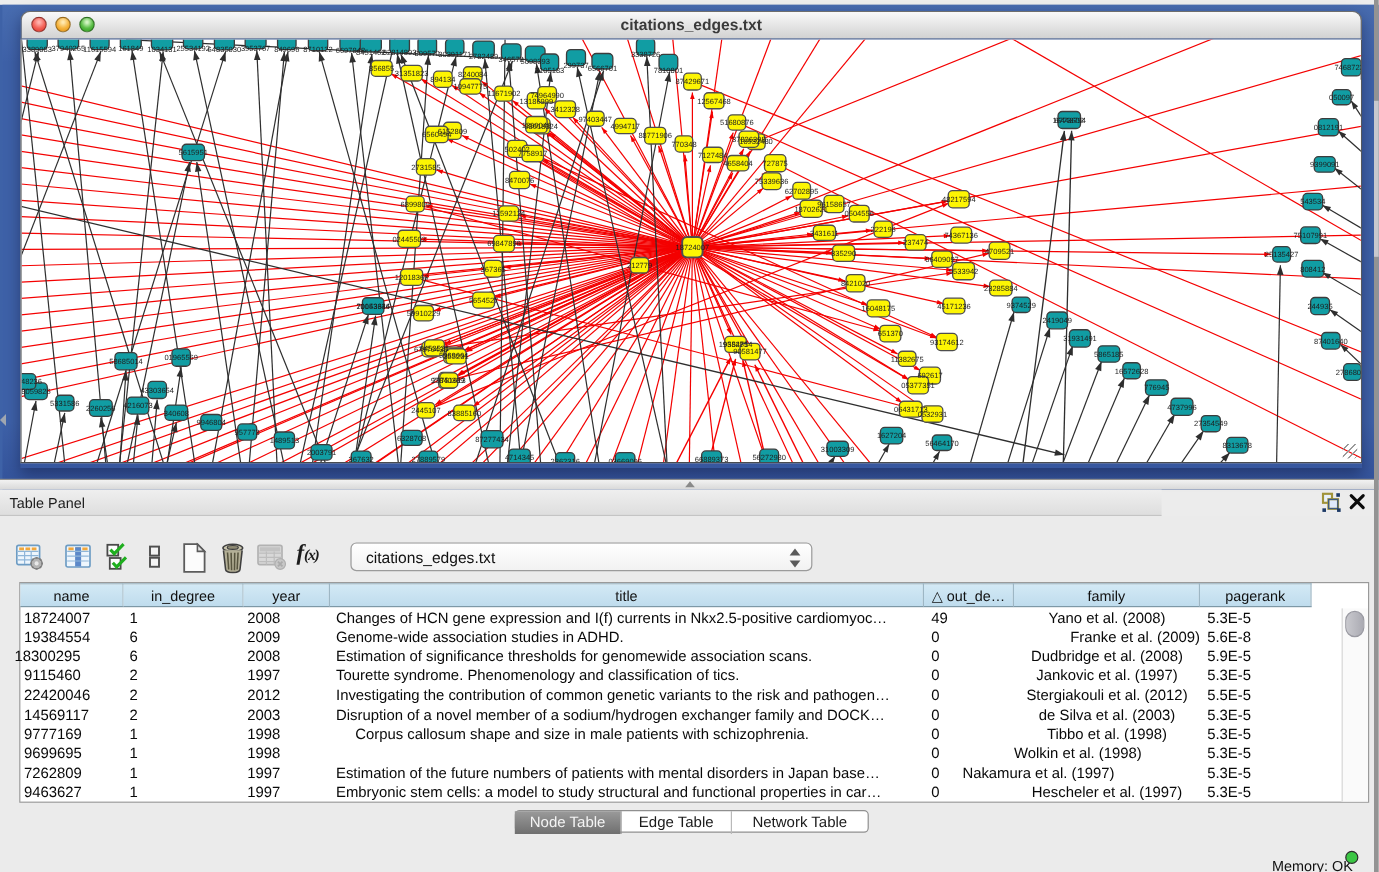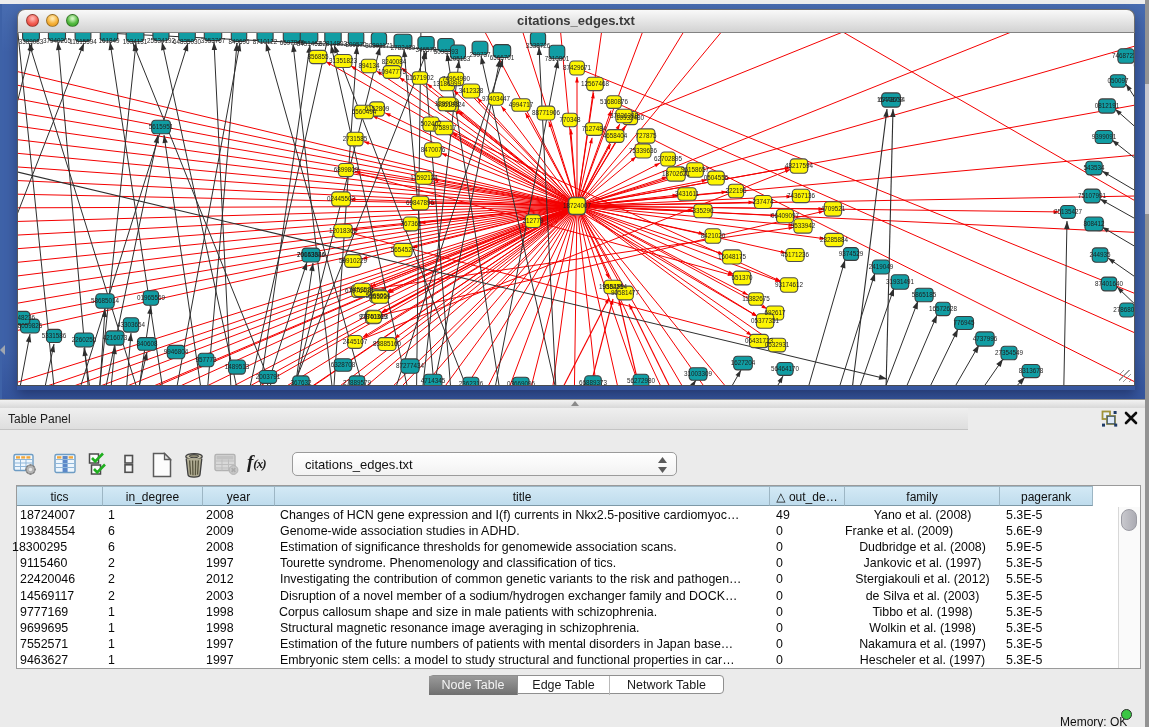--- a/index.html
+++ b/index.html
@@ -849,21 +849,21 @@
 <div class="abs" style="left:247px;top:451px;width:32px;height:24px;font-family:'Liberation Serif',serif;font-style:italic;font-weight:bold;font-size:19px;color:#1c1c1c;text-align:left">f<span style="font-size:13px;letter-spacing:-1px">(x)</span></div>
 <div class="abs" id="dropdown">
     <div class="t">citations_edges.txt</div>
  <svg style="position:absolute;right:8px;top:3px" width="11" height="18" viewBox="0 0 11 18">
   <polygon points="5.5,1 10,7 1,7" fill="#5a5a5a"></polygon>
       <polygon points="5.5,17 10,11 1,11" fill="#5a5a5a"></polygon>
  </svg>
 </div>
 
 <div class="abs" id="tbl"></div>
-<div class="hcell" style="left:17px;width:86px">tics</div>
+<div class="hcell" style="left:17px;width:86px">name</div>
 <div class="hcell" style="left:103px;width:100px">in_degree</div>
 <div class="hcell" style="left:203px;width:72px">year</div>
 <div class="hcell" style="left:275px;width:495px">title</div>
 <div class="hcell" style="left:770px;width:75px">△ out_de…</div>
 <div class="hcell" style="left:845px;width:155px">family</div>
 <div class="hcell" style="left:1000px;width:93px">pagerank</div>
 <div class="trow" style="top:507px">
 <span style="left:20px">18724007</span>
     <span style="left:108px">1</span>
     <span style="left:206px">2008</span>
@@ -871,22 +871,22 @@
     <span style="left:776px">49</span>
 <span style="left:845px;width:155px;text-align:center">Yano et al. (2008)</span>
     <span style="left:1006px">5.3E-5</span>
   </div>
 <div class="trow" style="top:523px">
 <span style="left:20px">19384554</span>
     <span style="left:108px">6</span>
     <span style="left:206px">2009</span>
 <span style="left:280px">Genome-wide association studies in ADHD.</span>
     <span style="left:776px">0</span>
-<span style="left:845px;width:155px;text-align:left">Franke et al. (2009)</span>
-    <span style="left:1006px">5.6E-9</span>
+<span style="left:845px;width:155px;text-align:right">Franke et al. (2009)</span>
+    <span style="left:1006px">5.6E-8</span>
   </div>
 <div class="trow" style="top:539px">
 <span style="left:12px">18300295</span>
     <span style="left:108px">6</span>
     <span style="left:206px">2008</span>
 <span style="left:280px">Estimation of significance thresholds for genomewide association scans.</span>
     <span style="left:776px">0</span>
 <span style="left:845px;width:155px;text-align:center">Dudbridge et al. (2008)</span>
     <span style="left:1006px">5.9E-5</span>
   </div>
@@ -914,41 +914,40 @@
     <span style="left:206px">2003</span>
 <span style="left:280px">Disruption of a novel member of a sodium/hydrogen exchanger family and DOCK…</span>
     <span style="left:776px">0</span>
 <span style="left:845px;width:155px;text-align:center">de Silva et al. (2003)</span>
     <span style="left:1006px">5.3E-5</span>
   </div>
 <div class="trow" style="top:604px">
 <span style="left:20px">9777169</span>
     <span style="left:108px">1</span>
     <span style="left:206px">1998</span>
-<span style="left:279px">Corpus callosum shape and size in male patients with schizophrenia.</span>
+<span style="left:296px">Corpus callosum shape and size in male patients with schizophrenia.</span>
     <span style="left:776px">0</span>
 <span style="left:845px;width:155px;text-align:center">Tibbo et al. (1998)</span>
     <span style="left:1006px">5.3E-5</span>
   </div>
 <div class="trow" style="top:620px">
 <span style="left:20px">9699695</span>
     <span style="left:108px">1</span>
     <span style="left:206px">1998</span>
-<span style="left:280px">Structural magnetic resonance image averaging in schizophrenia.</span>
     <span style="left:776px">0</span>
-<span style="left:845px;width:155px;text-align:center">Wolkin et al. (1998)</span>
+<span style="left:845px;width:155px;">Wolkin et al. (1998)</span>
     <span style="left:1006px">5.3E-5</span>
   </div>
 <div class="trow" style="top:636px">
-<span style="left:20px">7552571</span>
+<span style="left:20px">7262809</span>
     <span style="left:108px">1</span>
     <span style="left:206px">1997</span>
 <span style="left:280px">Estimation of the future numbers of patients with mental disorders in Japan base…</span>
     <span style="left:776px">0</span>
-<span style="left:845px;width:155px;text-align:center">Nakamura et al. (1997)</span>
+<span style="left:802px;width:155px;text-align:left">Nakamura et al. (1997)</span>
     <span style="left:1006px">5.3E-5</span>
   </div>
 <div class="trow" style="top:652px">
 <span style="left:20px">9463627</span>
     <span style="left:108px">1</span>
     <span style="left:206px">1997</span>
 <span style="left:280px">Embryonic stem cells: a model to study structural and functional properties in car…</span>
     <span style="left:776px">0</span>
 <span style="left:845px;width:155px;text-align:center">Hescheler et al. (1997)</span>
     <span style="left:1006px">5.3E-5</span>

